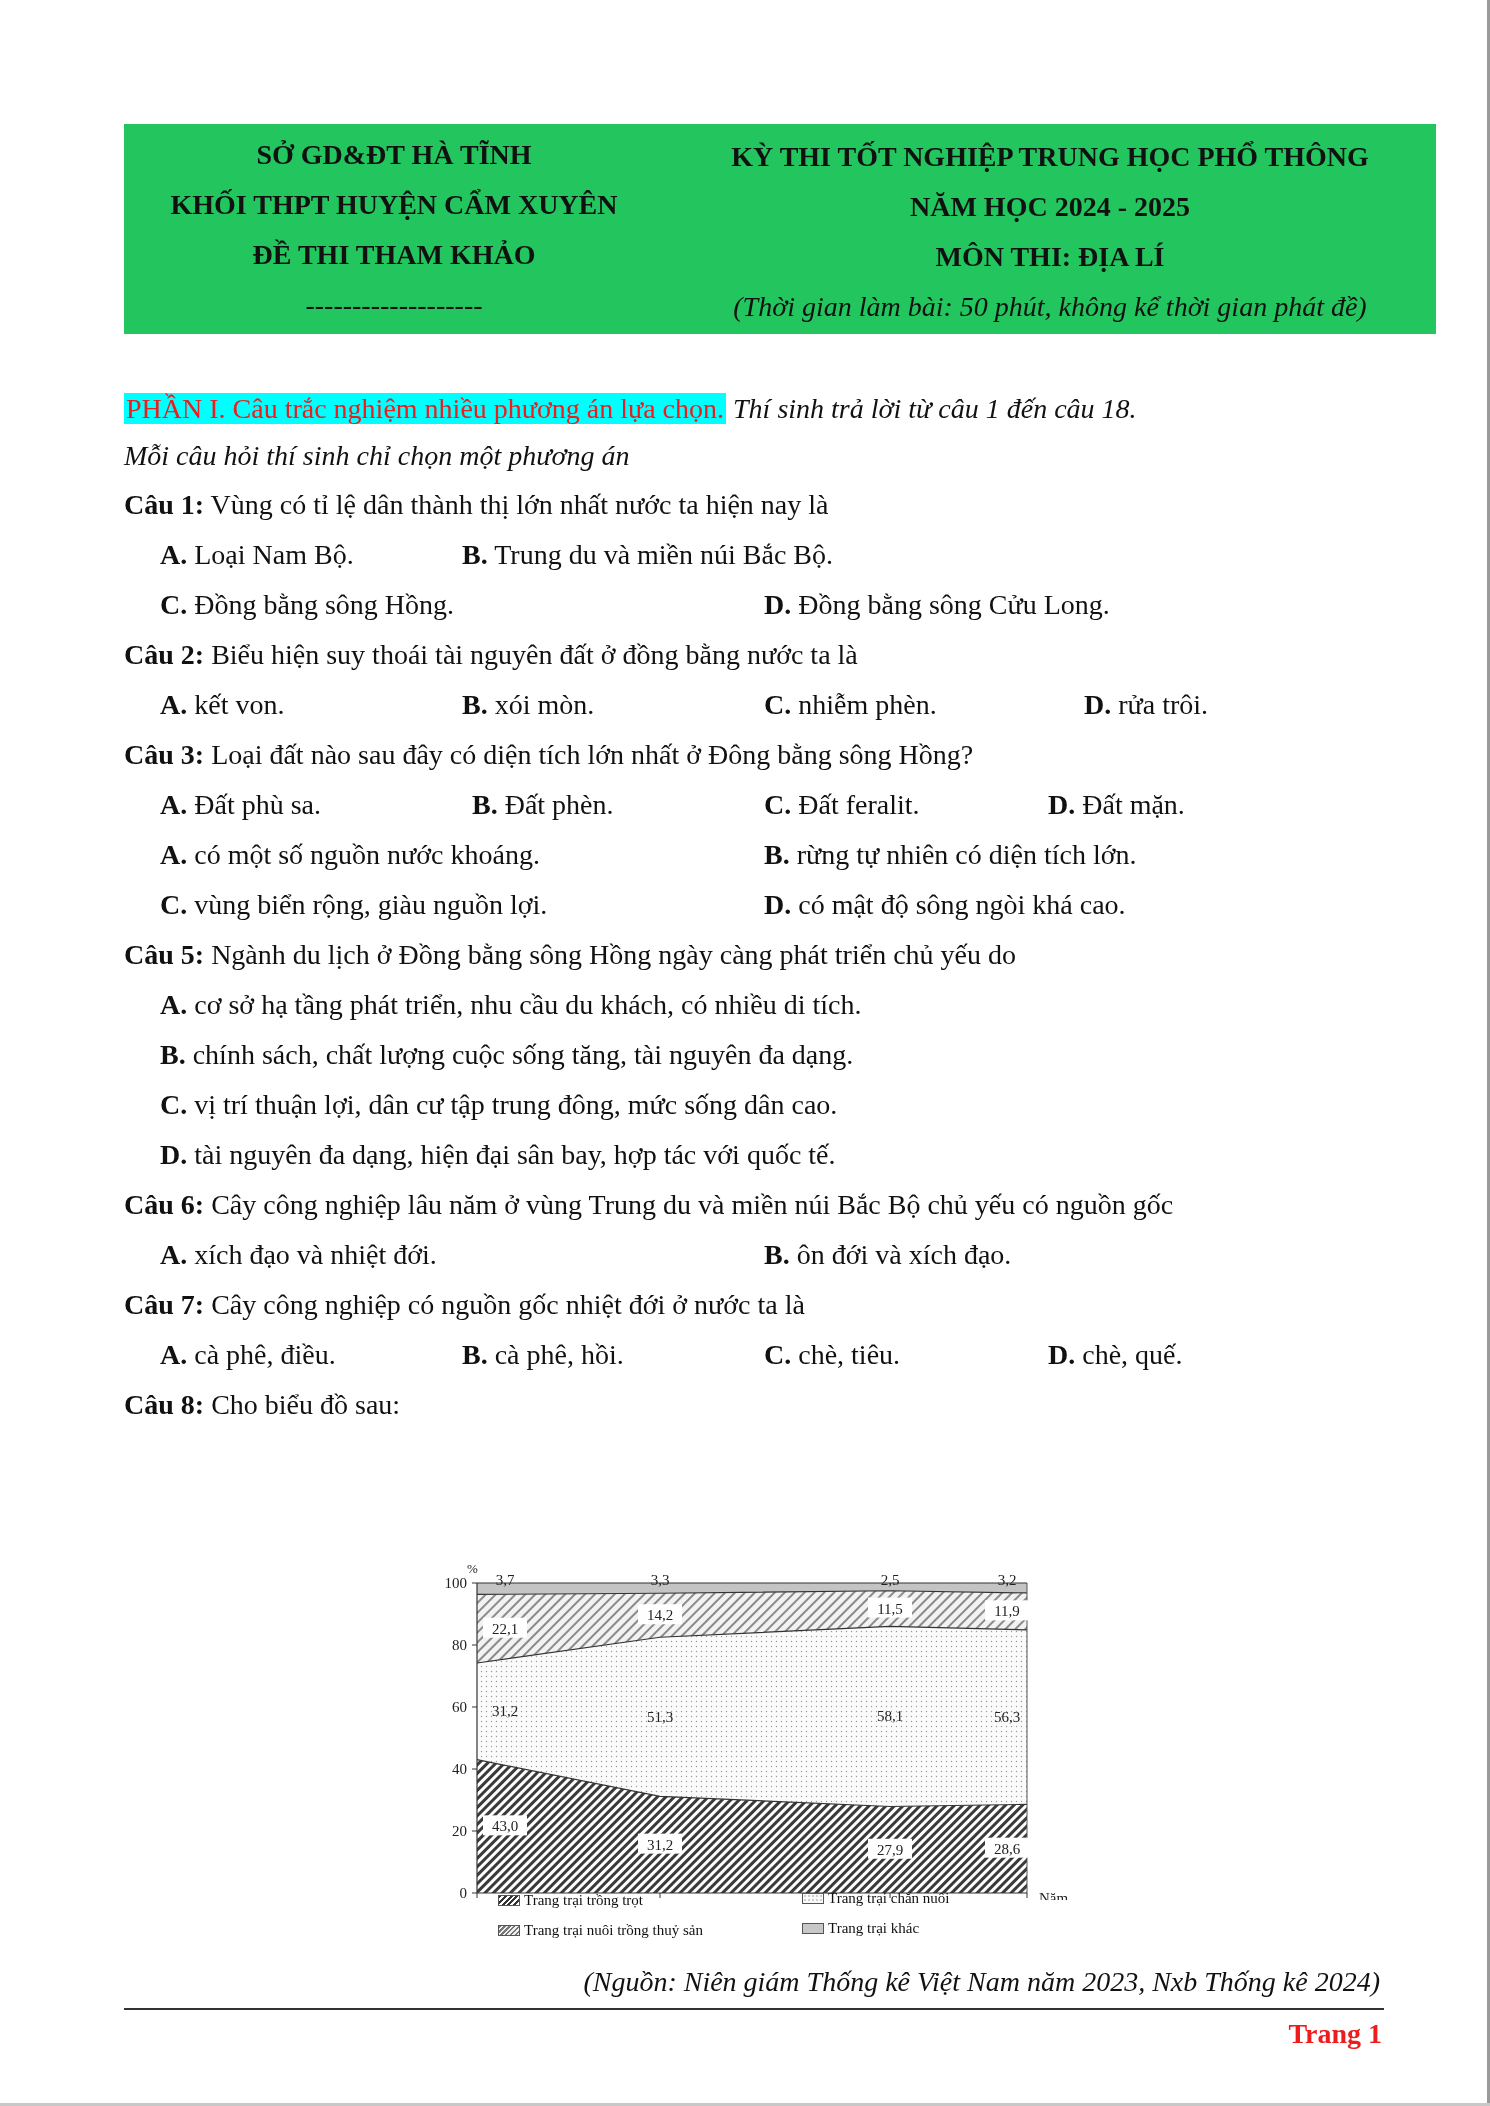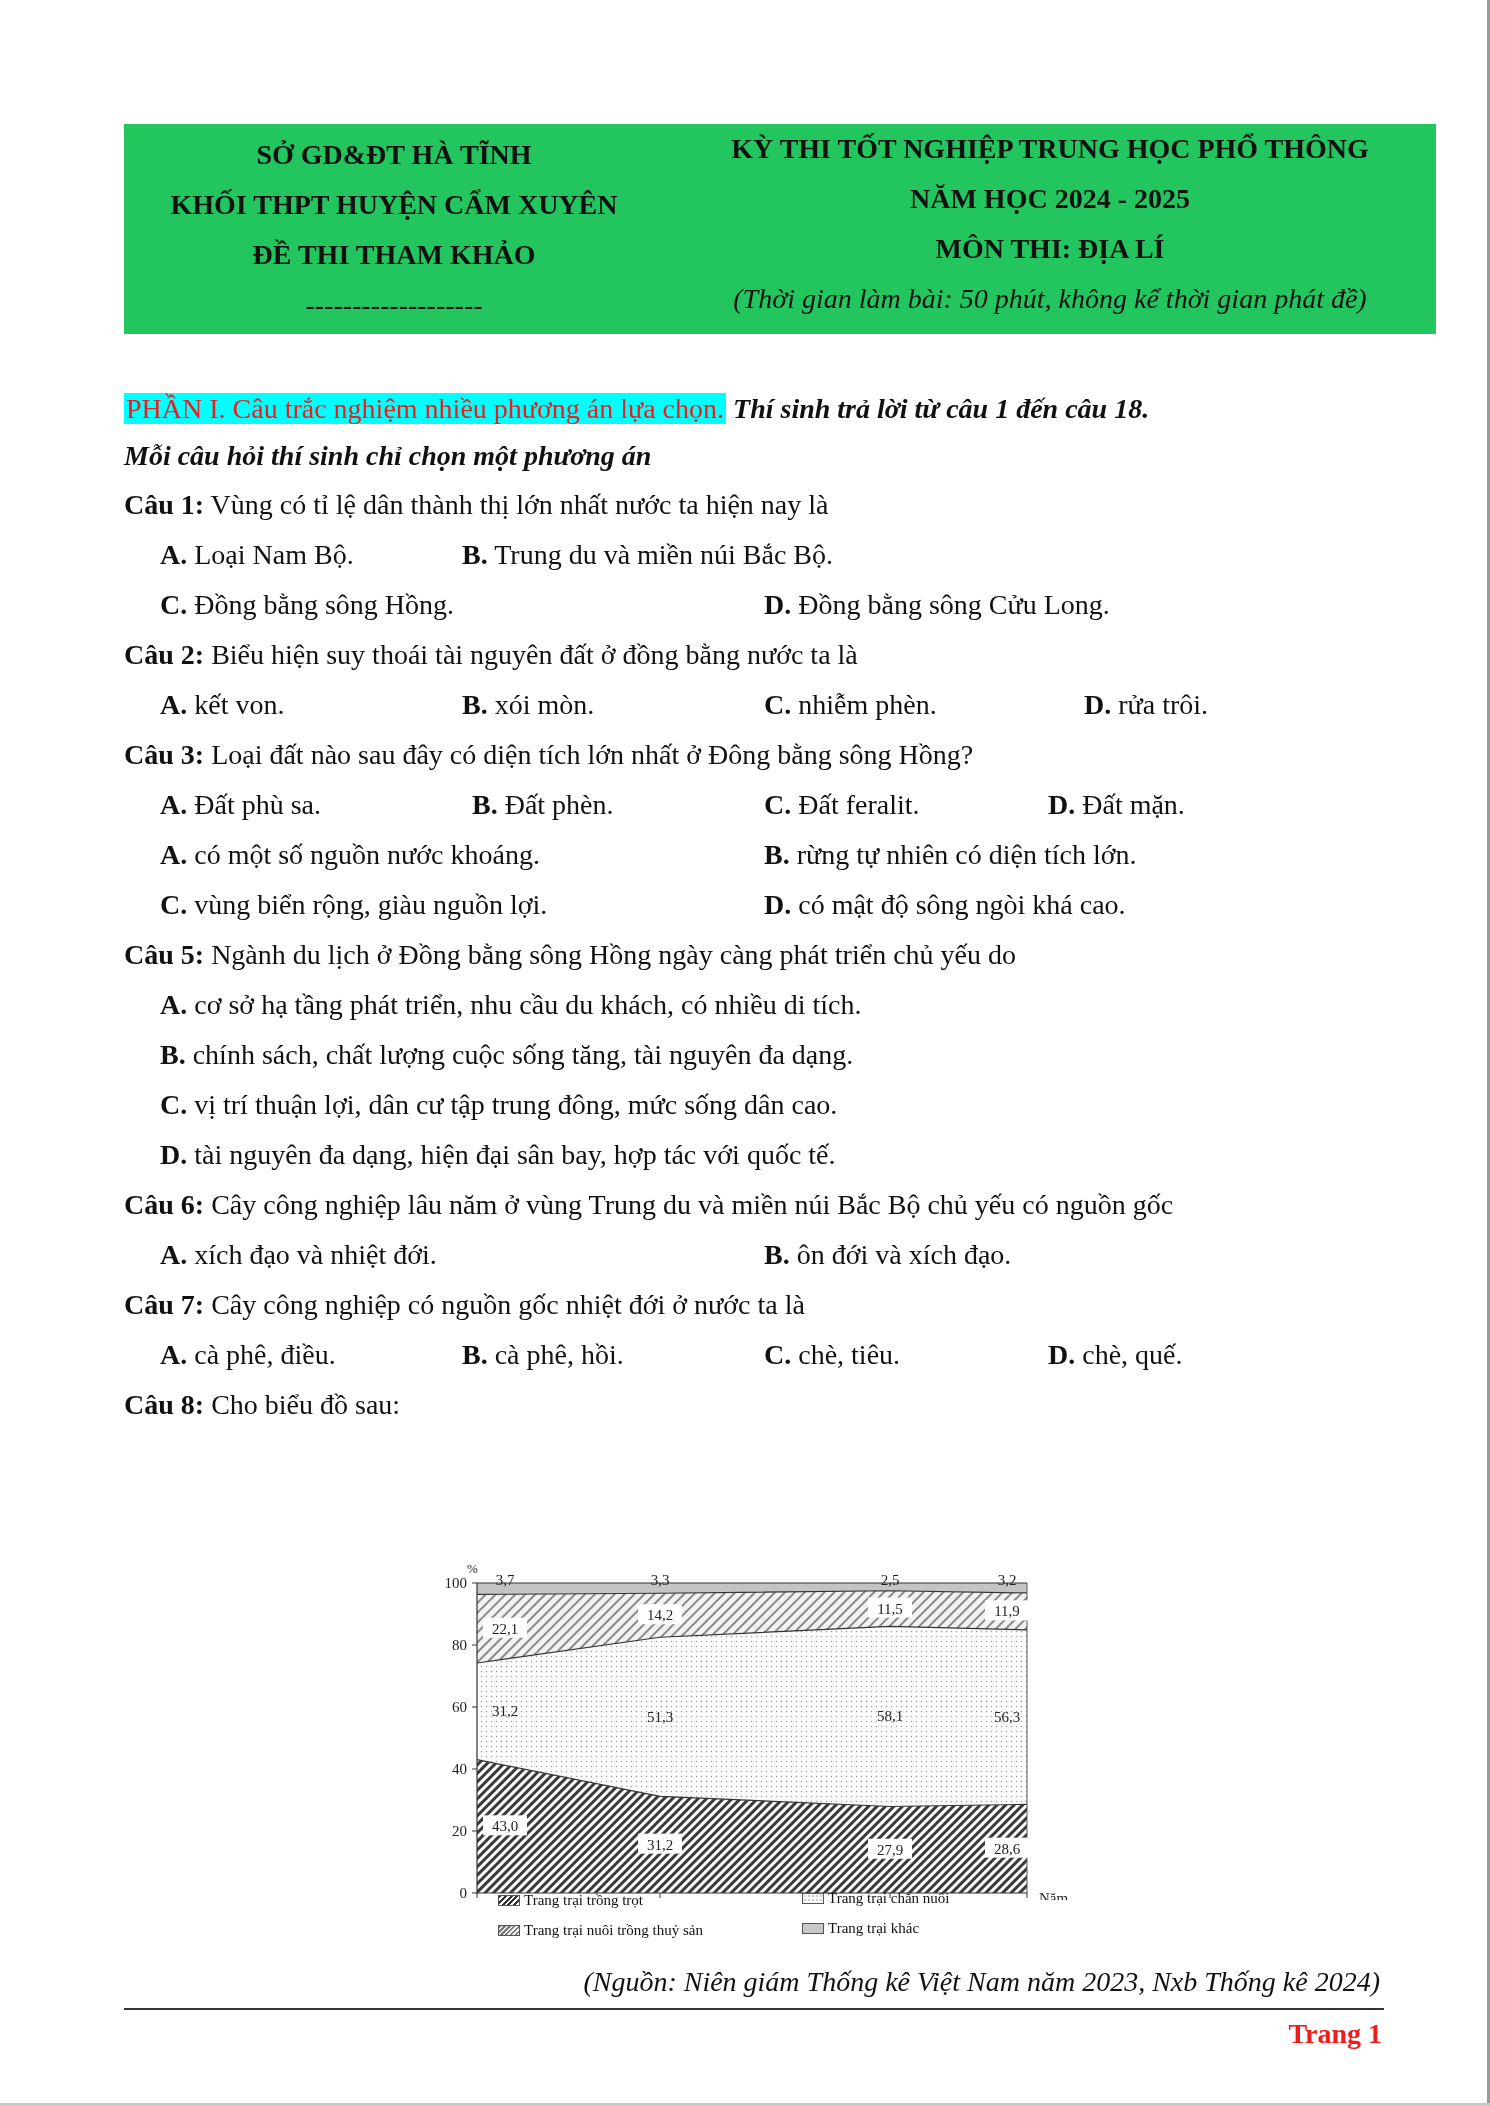--- a/index.html
+++ b/index.html
@@ -9,28 +9,28 @@
   }
   .right-edge { position: absolute; top: 0; right: 0; width: 3px; height: 2106px; background: #9a9a9a; }
   .bottom-edge { position: absolute; left: 0; bottom: 0; width: 1490px; height: 3px; background: #c8c8c8; }
 
   .header {
     position: absolute; left: 124px; top: 124px; width: 1312px; height: 210px;
     background: #22c55e;
   }
   .hcol { position: absolute; top: 0; text-align: center; font-weight: bold; font-size: 28px; line-height: 50px; }
   .hcol.left { left: 0; width: 540px; padding-top: 6px; }
-  .hcol.right { left: 540px; width: 772px; padding-top: 0; }
+  .hcol.right { left: 540px; width: 772px; padding-top: 8px; }
   .hline { display: block; white-space: nowrap; }
   .hdash { font-weight: normal; letter-spacing: 0; }
   .hitalic { font-style: italic; font-weight: normal; font-size: 28px; }
 
   .section { position: absolute; left: 124px; top: 386px; width: 1320px; font-size: 28px; line-height: 46px; }
   .part-title { color: #ee1c1c; font-weight: normal; background: #00ffff; padding: 0 2px; }
-  .part-instr { font-style: italic; font-weight: bold; }
+  .part-instr { font-style: italic; font-weight: normal; }
   .line { display: block; white-space: nowrap; height: 50px; line-height: 50px; font-size: 28px; }
   .q { font-weight: normal; }
   .qlabel { font-weight: bold; }
   .opts { position: relative; height: 50px; }
   .opt { position: absolute; top: 0; white-space: nowrap; line-height: 50px; font-size: 28px; }
   .olabel { font-weight: bold; }
 
   .chart-wrap { position: absolute; left: 420px; top: 1540px; width: 680px; height: 410px; }
   .chart-wrap svg { position: absolute; left: 0; top: 0; }
   .legend { position: absolute; font-size: 15px; white-space: nowrap; display: flex; align-items: center; gap: 4px; }

